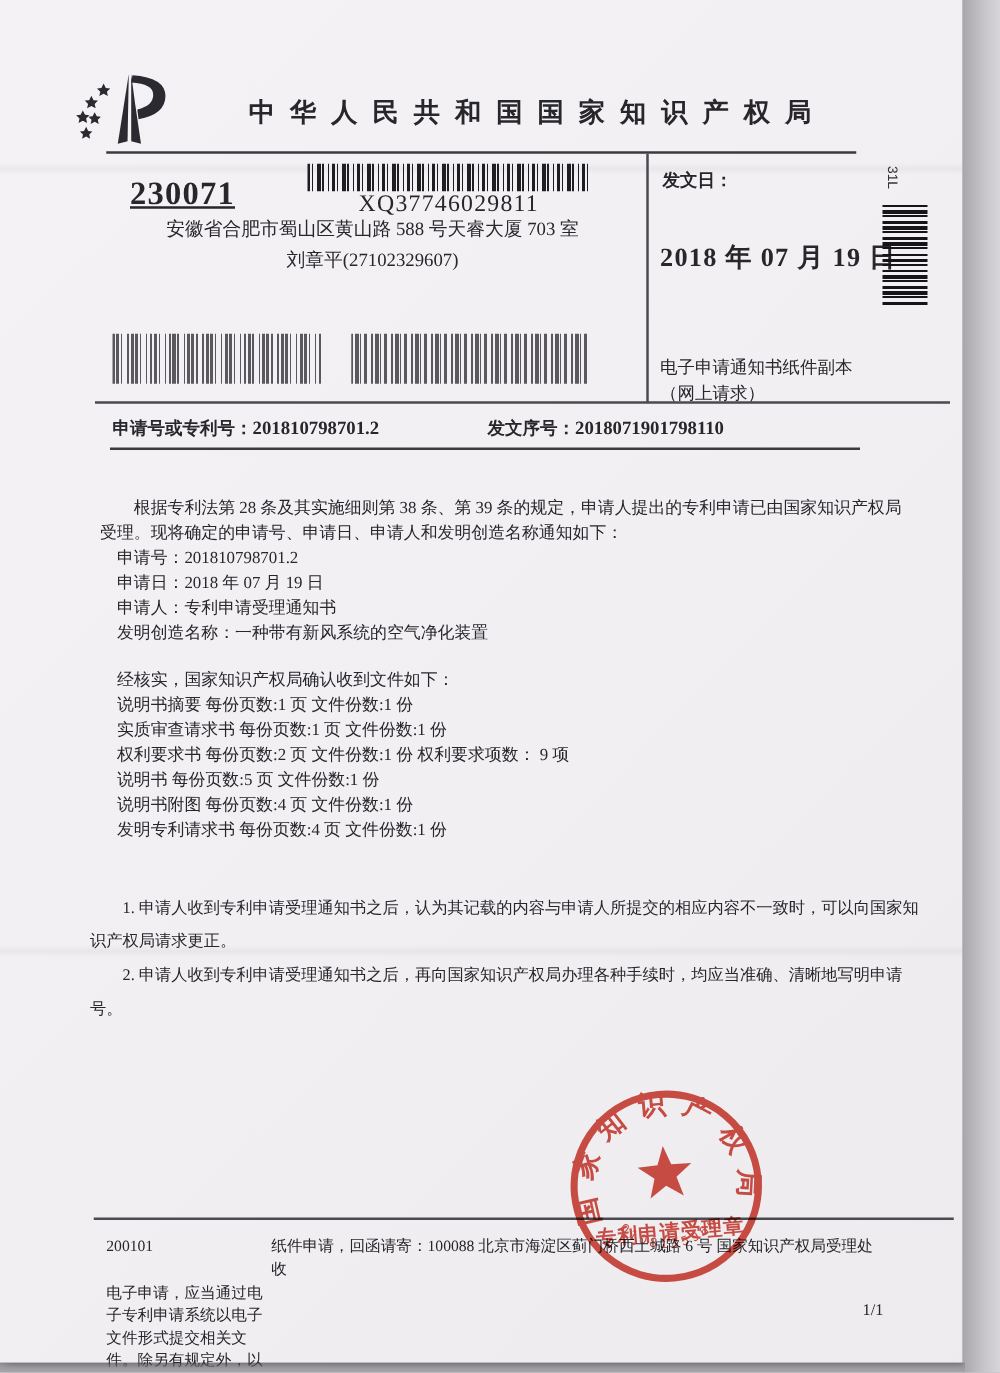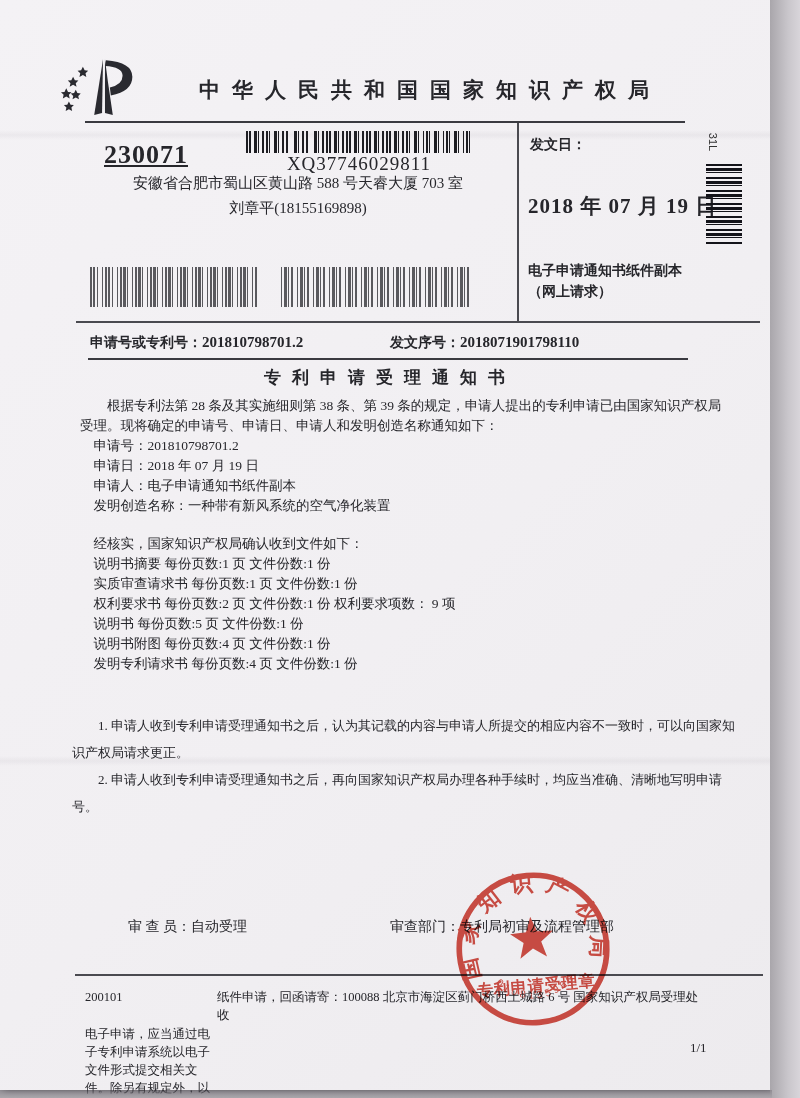--- a/index.html
+++ b/index.html
@@ -36,21 +36,21 @@
   .barcode-top{position:absolute;left:246px;top:131px;width:226px;height:22px;
     background:repeating-linear-gradient(90deg,#1d1d22 0 2px,transparent 2px 3.5px,#1d1d22 3.5px 4.5px,transparent 4.5px 8px,#1d1d22 8px 11px,transparent 11px 12px,#1d1d22 12px 13px,transparent 13px 16.5px,#1d1d22 16.5px 17.5px,transparent 17.5px 20px);}
   .barcode-top-label{position:absolute;left:246px;top:153px;width:226px;text-align:center;
     font-size:19px;letter-spacing:1px;}
   .addr{position:absolute;left:80px;top:174px;width:436px;text-align:center;font-size:15px;}
   .recipient{position:absolute;left:80px;top:199px;width:436px;text-align:center;font-size:15px;}
 
   
   .disp-label{position:absolute;left:530px;top:136px;font-size:14px;font-weight:bold;}
   .disp-date{position:absolute;left:528px;top:192px;font-size:21px;font-weight:bold;letter-spacing:1px;white-space:nowrap;}
-  .copy-note{position:absolute;left:528px;top:260px;width:170px;font-size:14px;font-weight:bold;line-height:21px;}
+  .copy-note{position:absolute;left:528px;top:284px;width:170px;font-size:14px;font-weight:normal;line-height:21px;}
   .side-code{position:absolute;left:704px;top:136px;font-size:11px;transform:rotate(90deg);transform-origin:center;
     font-family:"Liberation Sans","DejaVu Sans",sans-serif;color:#333;}
   .barcode-side{position:absolute;left:706px;top:164px;width:36px;height:80px;
     background:repeating-linear-gradient(180deg,#14141a 0 2px,transparent 2px 4px,#14141a 4px 7px,transparent 7px 8px,#14141a 8px 9.5px,transparent 9.5px 13px);}
 
   
   .barcode-a{position:absolute;left:90px;top:267px;width:167px;height:40px;opacity:.8;
     background:repeating-linear-gradient(90deg,#333338 0 2px,transparent 2px 3px,#333338 3px 5.5px,transparent 5.5px 7px,#333338 7px 8px,transparent 8px 12px,#333338 12px 13px,transparent 13px 15px);}
   .barcode-b{position:absolute;left:281px;top:267px;width:190px;height:40px;opacity:.8;
     background:repeating-linear-gradient(90deg,#333338 0 1.5px,transparent 1.5px 3px,#333338 3px 6px,transparent 6px 7px,#333338 7px 8px,transparent 8px 10.5px,#333338 10.5px 12.5px,transparent 12.5px 16px);}
@@ -114,65 +114,60 @@
     </g>
   </svg>
   <div class="agency">中华人民共和国国家知识产权局</div>
   <div class="hr1"></div>
   <div class="vdiv"></div>
 
   <div class="mail-code">230071</div>
   <div class="barcode-top"></div>
   <div class="barcode-top-label">XQ37746029811</div>
   <div class="addr">安徽省合肥市蜀山区黄山路 588 号天睿大厦 703 室</div>
-  <div class="recipient">刘章平(18155169898)</div>
+  <div class="recipient">刘章平(27102329607)</div>
 
   <div class="disp-label">发文日：</div>
   <div class="disp-date">2018 年 07 月 19 日</div>
   <div class="copy-note">电子申请通知书纸件副本（网上请求）</div>
   <div class="side-code">31L</div>
   <div class="barcode-side"></div>
 
   <div class="barcode-a"></div>
   <div class="barcode-b"></div>
   <div class="hr2"></div>
 
   <div class="ref-row">
     <span class="ref-app"><b>申请号或专利号：</b><span class="ref-num">201810798701.2</span></span>
     <span class="ref-serial"><b>发文序号：</b><span class="ref-num">2018071901798110</span></span>
   </div>
   <div class="hr3"></div>
 
-  <div class="notice-title">专利申请受理通知书</div>
 
   <div class="body-block">
     <p class="indent2">根据专利法第 28 条及其实施细则第 38 条、第 39 条的规定，申请人提出的专利申请已由国家知识产权局受理。现将确定的申请号、申请日、申请人和发明创造名称通知如下：</p>
     <p class="indent1"><span>申请号：</span><span>201810798701.2</span></p>
     <p class="indent1"><span>申请日：</span><span>2018 年 07 月 19 日</span></p>
-    <p class="indent1"><span>申请人：</span><span>电子申请通知书纸件副本</span></p>
+    <p class="indent1"><span>申请人：</span><span>专利申请受理通知书</span></p>
     <p class="indent1"><span>发明创造名称：</span><span>一种带有新风系统的空气净化装置</span></p>
     <div class="gap18"></div>
     <p class="indent1">经核实，国家知识产权局确认收到文件如下：</p>
     <p class="indent1">说明书摘要 每份页数:1 页 文件份数:1 份</p>
     <p class="indent1">实质审查请求书 每份页数:1 页 文件份数:1 份</p>
     <p class="indent1">权利要求书 每份页数:2 页 文件份数:1 份 权利要求项数： 9 项</p>
     <p class="indent1">说明书 每份页数:5 页 文件份数:1 份</p>
     <p class="indent1">说明书附图 每份页数:4 页 文件份数:1 份</p>
     <p class="indent1">发明专利请求书 每份页数:4 页 文件份数:1 份</p>
   </div>
 
   <div class="tips">
     <p class="item">1. 申请人收到专利申请受理通知书之后，认为其记载的内容与申请人所提交的相应内容不一致时，可以向国家知识产权局请求更正。</p>
     <p class="item">2. 申请人收到专利申请受理通知书之后，再向国家知识产权局办理各种手续时，均应当准确、清晰地写明申请号。</p>
   </div>
 
-  <div class="signoff">
-    <span class="examiner"><span>审 查 员：</span><span>自动受理</span></span>
-    <span class="department"><span>审查部门：</span><span>专利局初审及流程管理部</span></span>
-  </div>
 
   <div class="hr4"></div>
   <div class="footer">
     <div class="footer-row">
       <span>200101</span>
       <span>纸件申请，回函请寄：100088  北京市海淀区蓟门桥西土城路 6 号   国家知识产权局受理处收</span>
     </div>
     <div class="footer-row">
       <span>电子申请，应当通过电子专利申请系统以电子文件形式提交相关文件。除另有规定外，以纸件等其他形式提交的文件视为未提交。</span>
     </div>

